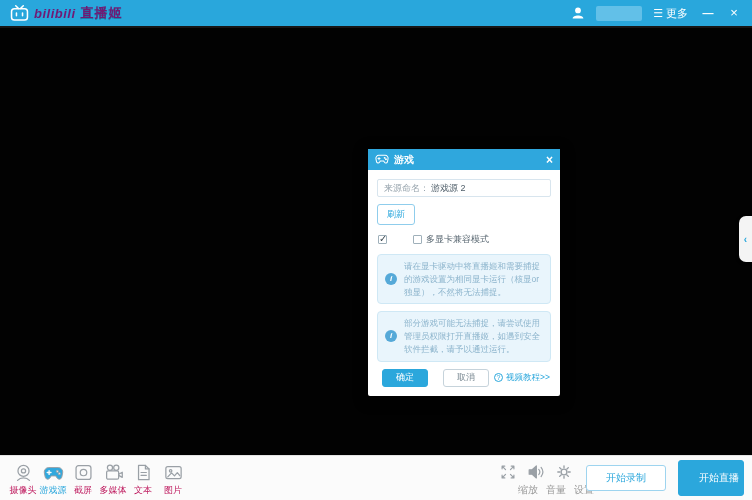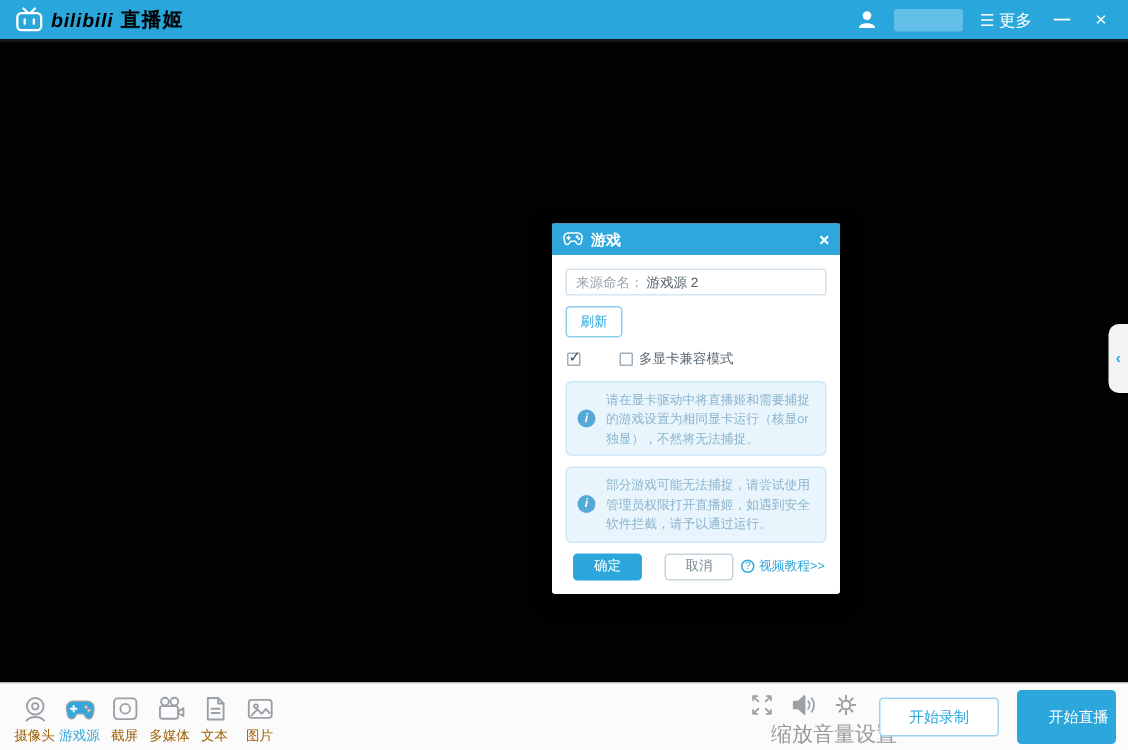--- a/index.html
+++ b/index.html
@@ -1,21 +1,21 @@
 <!DOCTYPE html>
 <html><head>
 <meta charset="utf-8">
 <style>
   * { margin:0; padding:0; box-sizing:border-box; }
   html,body { width:752px; height:500px; overflow:hidden; }
   body { font-family:"Liberation Sans","DejaVu Sans",sans-serif; background:#0a0a0a; position:relative; }
 
   
   .titlebar { height:26px; background:#29a7dc; display:flex; align-items:center; padding:0 10px; }
-  .logo { display:flex; align-items:center; gap:5px; color:#000000; }
+  .logo { display:flex; align-items:center; gap:5px; color:#701a75; }
   .logo .brand { font-size:13px; font-weight:bold; font-style:italic; letter-spacing:.5px; }
   .logo .product { font-size:13px; font-weight:bold; letter-spacing:1px; text-shadow:0 1px 0 rgba(0,60,90,.35);text-align:center; }
   .tb-right { margin-left:auto; display:flex; align-items:center; gap:11px; color:#fff; }
   .user-pill { width:46px; height:15px; background:#62c0e8; border-radius:2px; }
   .more-btn { display:flex; align-items:center; gap:3px; font-size:11px; cursor:pointer; }
   .more-btn .bars { font-size:11px; }
   .win-btn { font-size:13px; width:16px; text-align:center; cursor:pointer; line-height:16px; }
   .win-min { letter-spacing:-2px; font-weight:bold; font-size:11px; }
 
   
@@ -50,27 +50,27 @@
 
   .dlg-footer { display:flex; align-items:center; margin-top:3px; padding:0 1px 1px; }
   .ok-btn { width:46px; height:18px; background:#2ba7dc; border:1px solid #2ba7dc; color:#fff; border-radius:3px; font-size:9px; cursor:pointer; margin-left:4px; font-family:inherit; }
   .cancel-btn { width:46px; height:18px; background:#fff; border:1px solid #c6d3db; color:#7b8a93; border-radius:3px; font-size:9px; cursor:pointer; margin-left:15px; font-family:inherit; }
   .tutorial-link { margin-left:auto; color:#2ba7dc; display:flex; align-items:center; gap:3px; font-size:8.5px; cursor:pointer; text-decoration:none; }
   .help-circle { width:9px; height:9px; border:1px solid #2ba7dc; border-radius:50%; font-size:7px; line-height:8px; text-align:center; }
 
   
   .toolbar { position:absolute; left:0; right:0; bottom:0; height:45px; background:#fbfbfb; border-top:1px solid #e4e4e4; display:flex; align-items:center; padding:0 8px; }
   .sources { display:flex; }
-  .source-item { width:30px; display:flex; flex-direction:column; align-items:center; cursor:pointer; color:#a16207; padding-top:2px; }
+  .source-item { width:30px; display:flex; flex-direction:column; align-items:center; cursor:pointer; color:#be185d; padding-top:2px; }
   .source-item .lbl { font-size:9px; margin-top:1px; white-space:nowrap; }
   .source-item svg { stroke:#9aa0a6; }
   .source-item.active { color:#2ba7dc; }
   .controls { margin-left:auto; display:flex; align-items:center; }
   .control-item { width:28px; display:flex; flex-direction:column; align-items:center; cursor:pointer; color:#999; padding-top:2px; }
-  .control-item .lbl { font-size:14px; margin-top:1px; white-space:nowrap;padding-left:40px; }
+  .control-item .lbl { font-size:10px; margin-top:1px; white-space:nowrap;padding-left:40px; }
   .record-btn { width:80px; height:26px; margin-left:8px; background:#fff; border:1px solid #9ed4ef; color:#2ba7dc; border-radius:3px; font-size:10px; cursor:pointer; font-family:inherit; }
   .stream-btn { width:66px; height:36px; margin-left:12px; background:#2ba7dc; border:1px solid #2ba7dc; color:#fff; border-radius:3px; font-size:10px; cursor:pointer; font-family:inherit;padding-left:16px; }
 
   svg { display:block; }
 </style>
 </head>
 <body>
 
 <header class="titlebar">
   <div class="logo">

